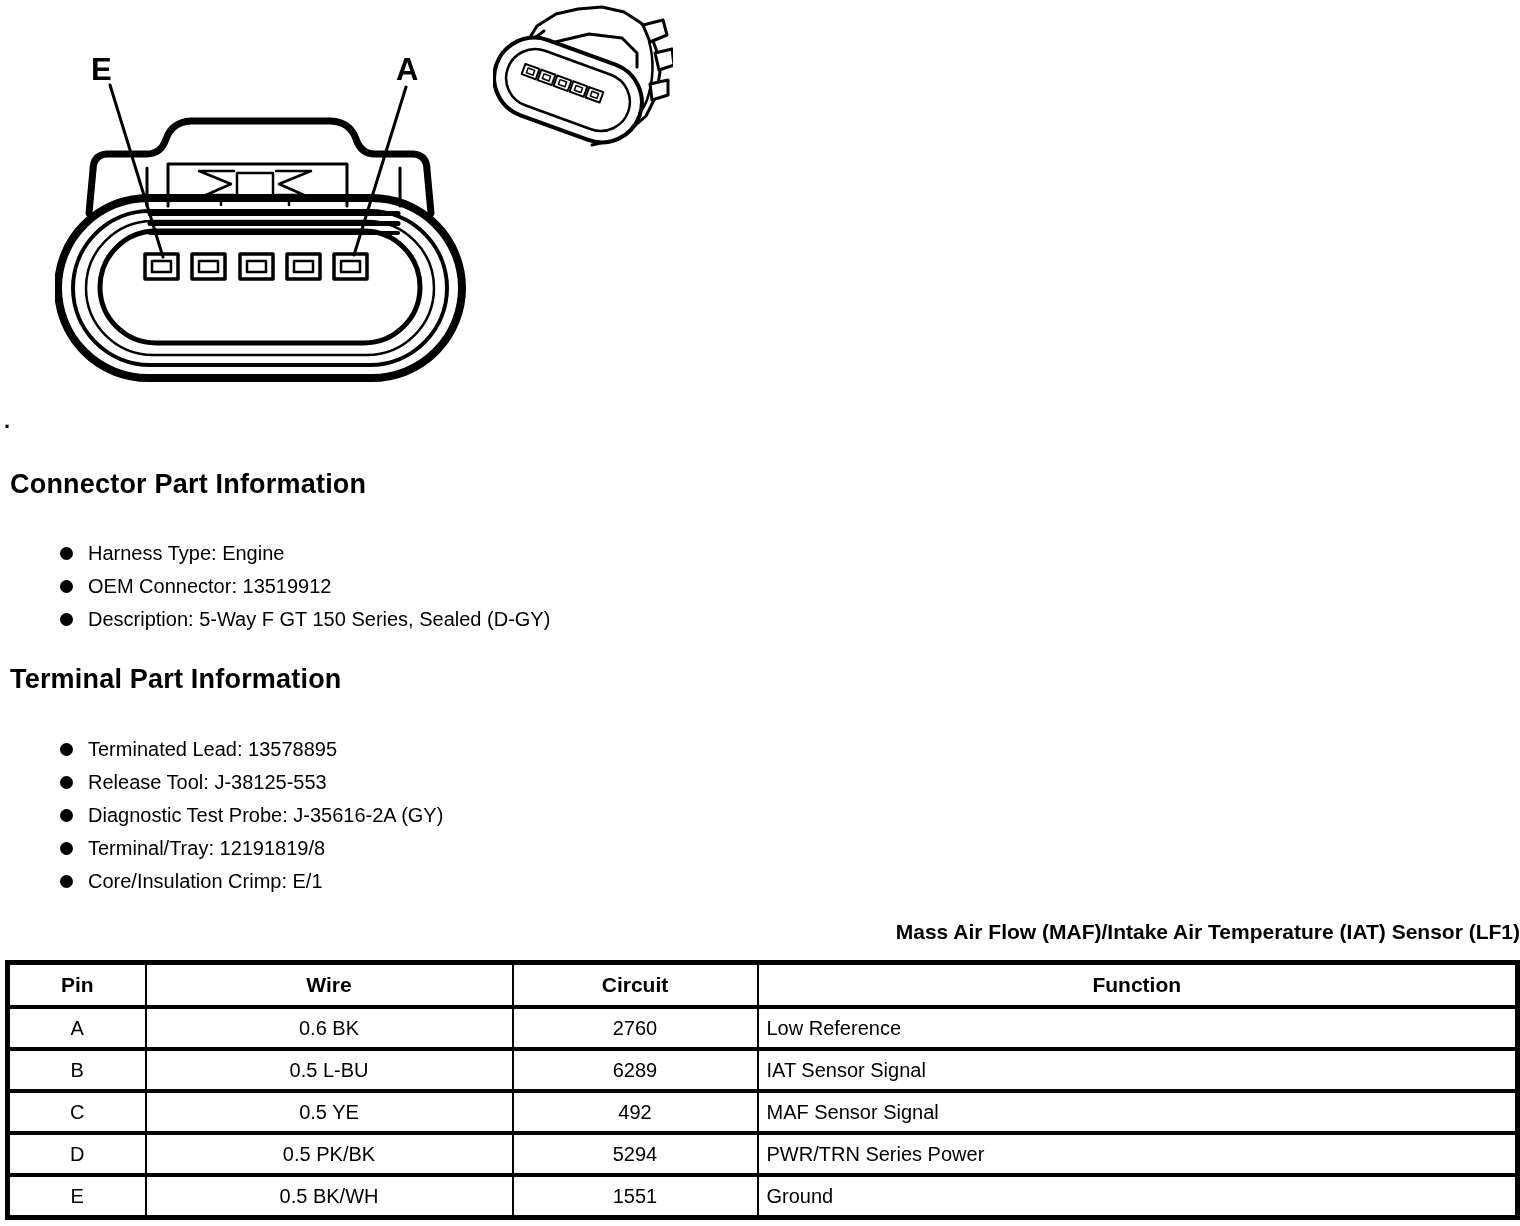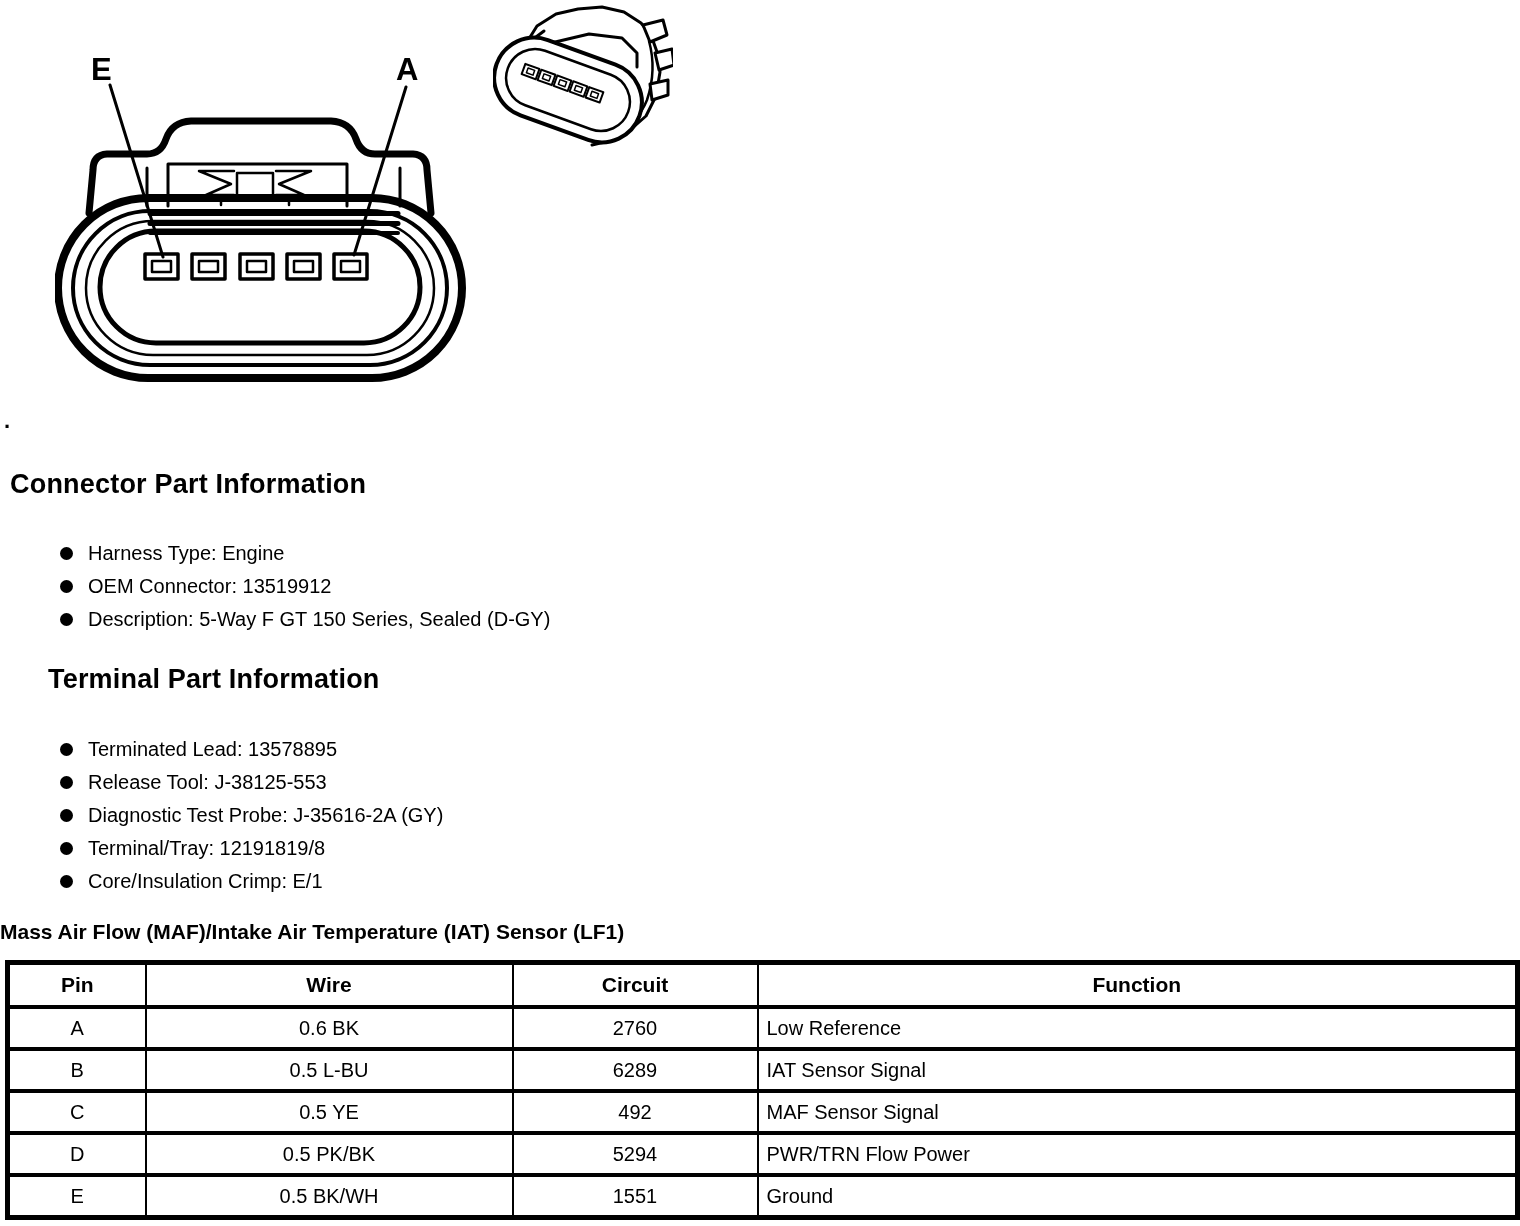--- a/index.html
+++ b/index.html
@@ -6,29 +6,29 @@
   body { width:1520px; height:1226px; font-family:"Liberation Sans", sans-serif; color:#000; }
   .page { position:relative; width:1520px; height:1226px; overflow:hidden; background:#fff; }
 
   .face-svg { position:absolute; left:55px; top:45px; }
   .iso-svg  { position:absolute; left:493px; top:0px; }
 
   .stray-dot { position:absolute; left:4px; top:408px; font-size:22px; font-weight:bold; }
 
   h2.sect { position:absolute; left:10px; margin:0; font-size:27px; font-weight:bold; letter-spacing:0.2px; }
   #h-connector { top:469px; }
-  #h-terminal  { top:664px;margin-left:38px; }
+  #h-terminal  { top:664px; }
 
   ul.bullets { position:absolute; left:8px; margin:16px; padding:0; list-style:none; }
   #list-connector { top:521px; }
   #list-terminal  { top:717px;text-align:center; }
   ul.bullets li { height:33px; display:flex; align-items:center; font-size:20px; white-space:pre; }
   .bullet { flex:none; width:13px; height:13px; border-radius:50%; background:#000; margin-left:36px; margin-right:15px; }
 
-  .table-title { position:absolute; top:920px; left:0; width:1520px; text-align:left; font-size:21px; font-weight:bold; }
+  .table-title { position:absolute; top:920px; left:0; width:1520px; text-align:right; font-size:21px; font-weight:bold; }
 
   table.pinout { position:absolute; top:960px; left:5px; width:1510px; border-collapse:collapse; table-layout:fixed;
                  border:5px solid #000; }
   table.pinout th, table.pinout td {
     border-left:2px solid #000; border-right:2px solid #000;
     border-top:4px solid #000; border-bottom:4px solid #000;
     padding:0; text-align:center; vertical-align:middle;
     font-size:20px; height:38px; overflow:hidden;
   }
   table.pinout th { font-size:21px; font-weight:bold; height:40px; }
@@ -194,21 +194,21 @@
       <tr>
         <td>C</td>
         <td>0.5 YE</td>
         <td>492</td>
         <td class="fn">MAF Sensor Signal</td>
       </tr>
       <tr>
         <td>D</td>
         <td>0.5 PK/BK</td>
         <td>5294</td>
-        <td class="fn">PWR/TRN Flow Power</td>
+        <td class="fn">PWR/TRN Series Power</td>
       </tr>
       <tr>
         <td>E</td>
         <td>0.5 BK/WH</td>
         <td>1551</td>
         <td class="fn">Ground</td>
       </tr>
     </tbody>
   </table>
 

